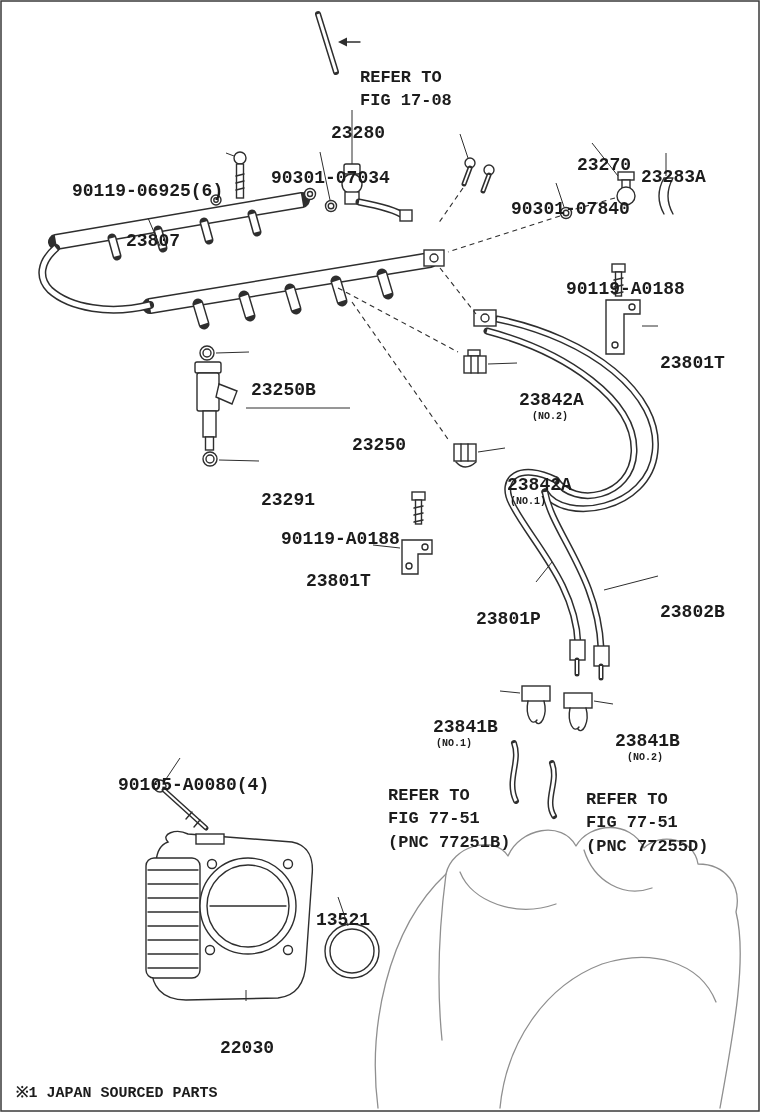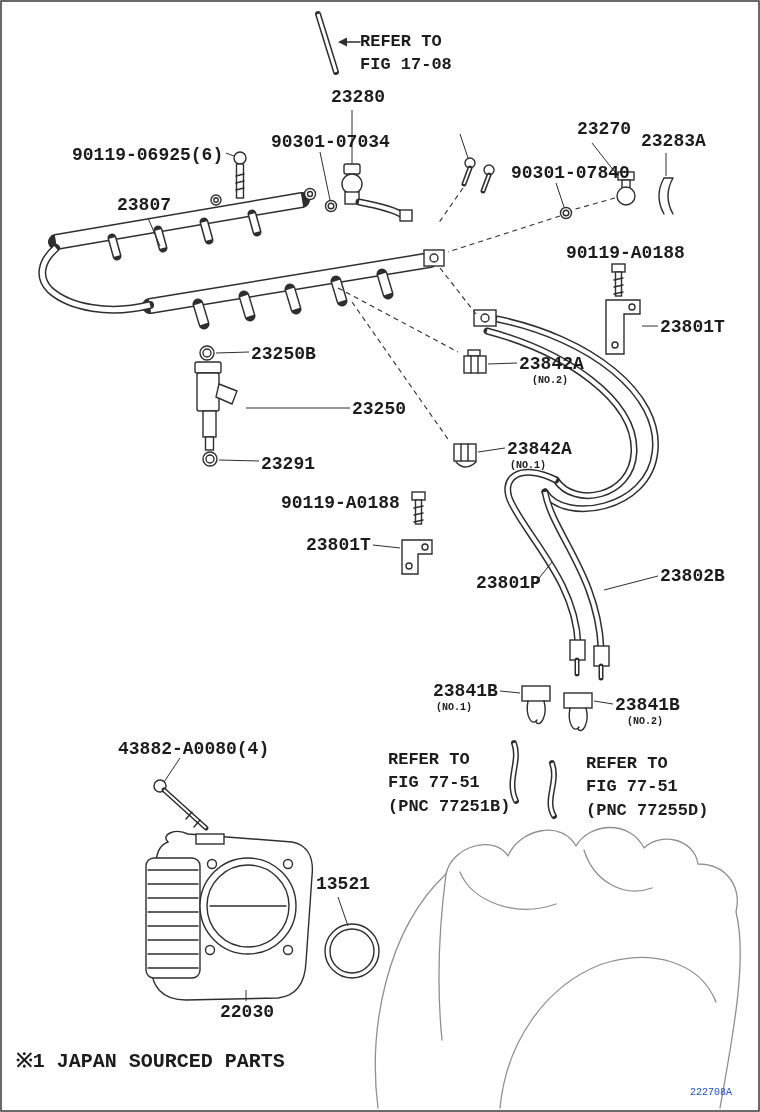--- a/index.html
+++ b/index.html
@@ -1,23 +1,23 @@
 <!DOCTYPE html>
 <html><head>
 <meta charset="utf-8">
 <style>
   html,body{margin:0;padding:0;background:#fff;}
   #page{position:relative;width:760px;height:1112px;background:#fff;overflow:hidden;
         font-family:"Liberation Mono","DejaVu Sans Mono",monospace;}
   svg{position:absolute;left:0;top:0;}
-  .lbl{position:absolute;font-weight:700;color:#1c1c1c;white-space:pre-line;line-height:1.38;}
+  .lbl{position:absolute;font-weight:700;color:#1c1c1c;white-space:pre-line;line-height:1.38;margin-top:36px;}
   .big{font-size:18px;line-height:1.2;}
   .mid{font-size:17px;}
   .sub{font-size:10px;}
-  .foot{font-size:20px;}
+  .foot{font-size:15px;}
   .code{font-size:10px;font-weight:400;color:#1d4ed8;}
   
   .ln{stroke:#2e2e2e;stroke-width:1.4;fill:none;stroke-linecap:round;stroke-linejoin:round;}
   .thin{stroke:#2e2e2e;stroke-width:1;fill:none;}
   .dash{stroke:#2e2e2e;stroke-width:1.1;fill:none;stroke-dasharray:5 4;}
   .fillw{fill:#fff;stroke:#2e2e2e;stroke-width:1.4;}
   .t16{stroke:#2e2e2e;stroke-width:16;fill:none;stroke-linecap:round;}
   .t13w{stroke:#fff;stroke-width:13;fill:none;stroke-linecap:butt;}
   .t9{stroke:#2e2e2e;stroke-width:9;fill:none;stroke-linecap:round;}
   .t6w{stroke:#fff;stroke-width:6;fill:none;}
@@ -253,39 +253,39 @@
   </svg>
 
   <div class="lbl mid" style="left:360px;top:30px">REFER TO
 FIG 17-08</div>
   <div class="lbl big" style="left:331px;top:87px">23280</div>
   <div class="lbl big" style="left:577px;top:119px">23270</div>
   <div class="lbl big" style="left:641px;top:131px">23283A</div>
   <div class="lbl big" style="left:271px;top:132px">90301-07034</div>
   <div class="lbl big" style="left:72px;top:145px">90119-06925(6)</div>
   <div class="lbl big" style="left:511px;top:163px">90301-07840</div>
-  <div class="lbl big" style="left:117px;top:195px">23807</div>
+  <div class="lbl big" style="left:126px;top:195px">23807</div>
   <div class="lbl big" style="left:566px;top:243px">90119-A0188</div>
   <div class="lbl big" style="left:660px;top:317px">23801T</div>
   <div class="lbl big" style="left:251px;top:344px">23250B</div>
   <div class="lbl big" style="left:519px;top:354px">23842A</div>
   <div class="lbl sub" style="left:532px;top:374px">(NO.2)</div>
   <div class="lbl big" style="left:352px;top:399px">23250</div>
   <div class="lbl big" style="left:507px;top:439px">23842A</div>
   <div class="lbl sub" style="left:510px;top:459px">(NO.1)</div>
   <div class="lbl big" style="left:261px;top:454px">23291</div>
   <div class="lbl big" style="left:281px;top:493px">90119-A0188</div>
   <div class="lbl big" style="left:306px;top:535px">23801T</div>
   <div class="lbl big" style="left:476px;top:573px">23801P</div>
   <div class="lbl big" style="left:660px;top:566px">23802B</div>
   <div class="lbl big" style="left:433px;top:681px">23841B</div>
   <div class="lbl sub" style="left:436px;top:701px">(NO.1)</div>
   <div class="lbl big" style="left:615px;top:695px">23841B</div>
   <div class="lbl sub" style="left:627px;top:715px">(NO.2)</div>
-  <div class="lbl big" style="left:118px;top:739px">43882-A0080(4)</div>
+  <div class="lbl big" style="left:118px;top:739px">90105-A0080(4)</div>
   <div class="lbl mid" style="left:388px;top:748px">REFER TO
 FIG 77-51
 (PNC 77251B)</div>
   <div class="lbl mid" style="left:586px;top:752px">REFER TO
 FIG 77-51
 (PNC 77255D)</div>
   <div class="lbl big" style="left:316px;top:874px">13521</div>
   <div class="lbl big" style="left:220px;top:1002px">22030</div>
 
   <div class="lbl foot" style="left:16px;top:1048px">※1 JAPAN SOURCED PARTS</div>

